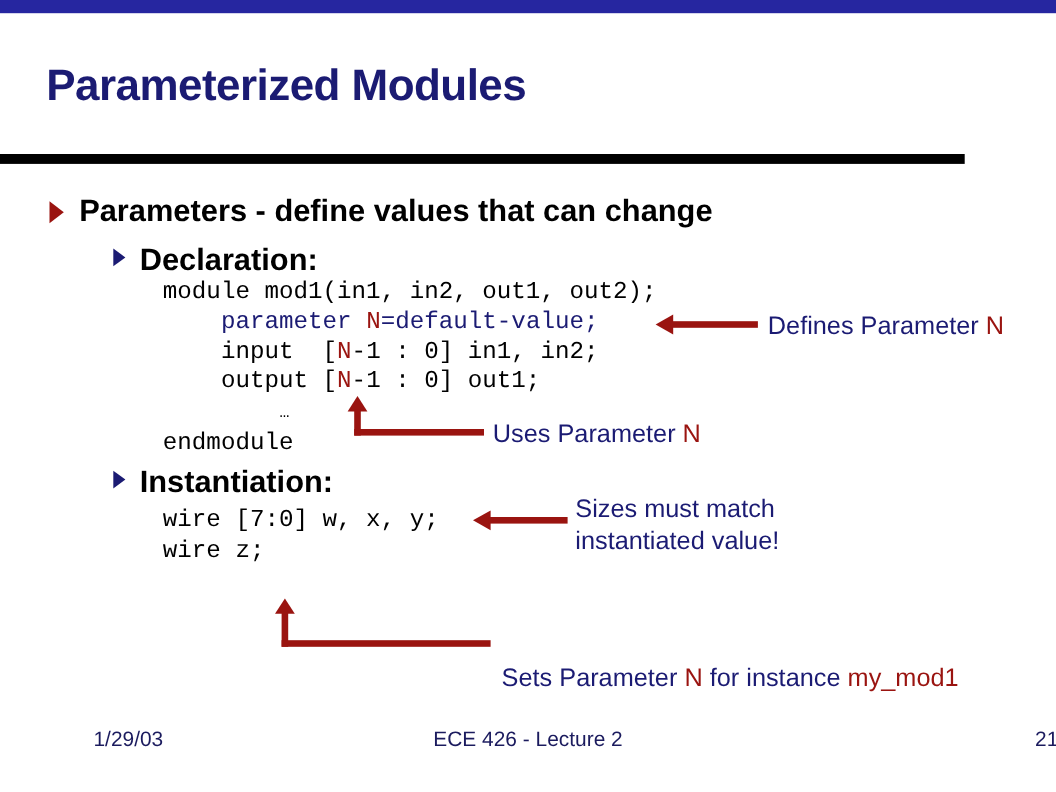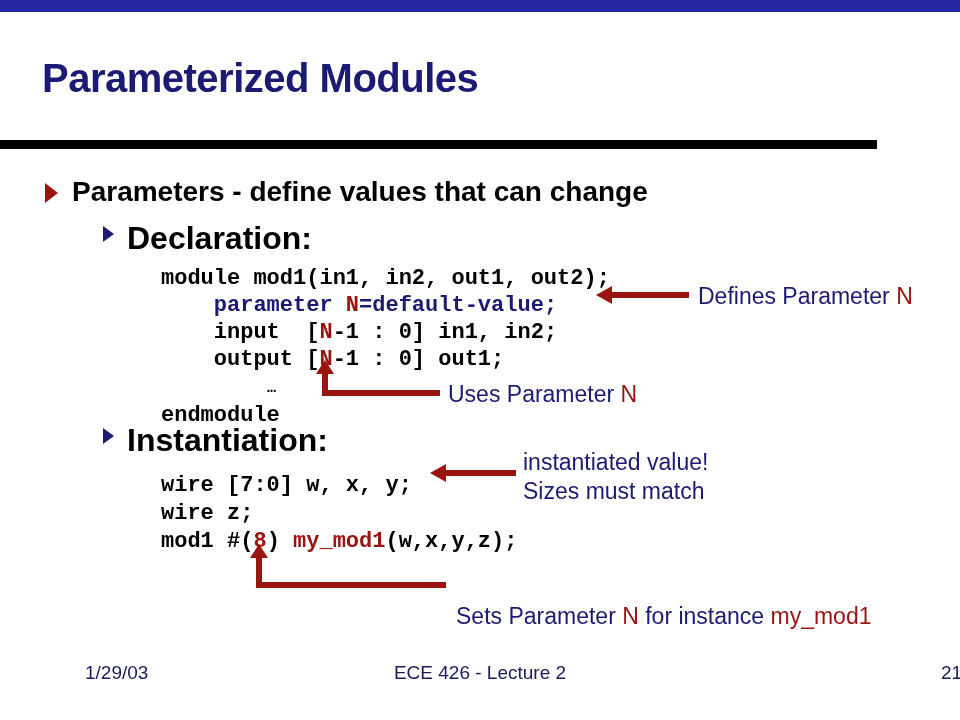--- a/index.html
+++ b/index.html
@@ -13,26 +13,26 @@
     font-size:40px;font-weight:bold;letter-spacing:-0.5px;
     color:var(--navy,#1b1b73);
   }
   .rule{position:absolute;left:0;top:140px;width:877px;height:9px;background:var(--black,#000);}
 
   
   .tri{position:absolute;width:0;height:0;}
   .tri-l1{left:45px;top:183px;border-top:10px solid transparent;border-bottom:10px solid transparent;border-left:13px solid var(--red,#9a1410);}
   .tri-l2{border-top:8px solid transparent;border-bottom:8px solid transparent;border-left:11px solid var(--navy,#1b1b73);}
   .b1-text{position:absolute;left:72px;top:176px;font-size:28px;font-weight:bold;color:#000;}
-  .b2-text{position:absolute;font-size:32px;font-weight:bold;color:#000;}
+  .b2-text{position:absolute;font-size:28px;font-weight:bold;color:#000;}
 
   
   .code{
-    position:absolute;margin:16px;font-family:"Liberation Mono",monospace;
-    font-weight:bold;font-size:22px;line-height:27px;white-space:pre;color:#000;
+    position:absolute;margin:3px;font-family:"Liberation Mono",monospace;
+    font-weight:normal;font-size:22px;line-height:27px;white-space:pre;color:#000;
   }
   .code1{left:145px;top:249px;}
   .code2{left:145px;top:456px;line-height:28px;}
   .navy{color:var(--navy,#1b1b73);}
   .red{color:var(--red,#9a1410);}
   .blk{color:#000;}
   .ellipsis{font-size:15px;padding-left:106px;}
 
   
   .anno{position:absolute;font-size:23px;font-weight:normal;color:var(--navy,#1b1b73);white-space:nowrap;}
@@ -69,27 +69,27 @@
   <div class="anno" style="left:698px;top:283px;"><span class="navy">Defines Parameter </span><span class="red">N</span></div>
 
   <span class="ah-up" style="left:316px;top:360px;"></span>
   <span class="aline" style="left:322px;top:372px;width:6px;height:24px;"></span>
   <span class="aline" style="left:322px;top:390px;width:118px;height:6px;"></span>
   <div class="anno" style="left:448px;top:381px;"><span class="navy">Uses Parameter </span><span class="red">N</span></div>
 
   <span class="tri tri-l2" style="left:103px;top:428px;"></span>
   <div class="b2-text" style="left:127px;top:422px;">Instantiation:</div>
 
-  <pre class="code code2"><div><span class="blk">wire [7:0] w, x, y;</span></div><div><span class="blk">wire z;</span></div><div><span class="blk">mod1 #(</span><span class="red">8</span><span class="blk">) </span><span class="red">my_mod1</span><span class="blk">(w,x,y,z);</span></div></pre>
+  <pre class="code code2"><div><span class="blk">wire [7:0] w, x, y;</span></div><div><span class="blk">wire z;</span></div></pre>
 
   <span class="ah-left" style="left:430px;top:464px;"></span>
   <span class="aline" style="left:444px;top:470px;width:72px;height:6px;"></span>
   <div class="anno" style="left:523px;top:448px;line-height:29px;">
+      <div>Sizes must match</div>
       <div>instantiated value!</div>
-      <div>Sizes must match</div>
     </div>
 
   <span class="ah-up" style="left:250px;top:544px;"></span>
   <span class="aline" style="left:256px;top:556px;width:6px;height:32px;"></span>
   <span class="aline" style="left:256px;top:582px;width:190px;height:6px;"></span>
   <div class="anno" style="left:456px;top:568px;margin-top:35px;"><span class="navy">Sets Parameter </span><span class="red">N</span><span class="navy"> for instance </span><span class="red">my_mod1</span></div>
 
   <div class="footer-item f-date">1/29/03</div>
   <div class="footer-item f-course">ECE 426 - Lecture 2</div>
   <div class="footer-item f-page">21</div>

